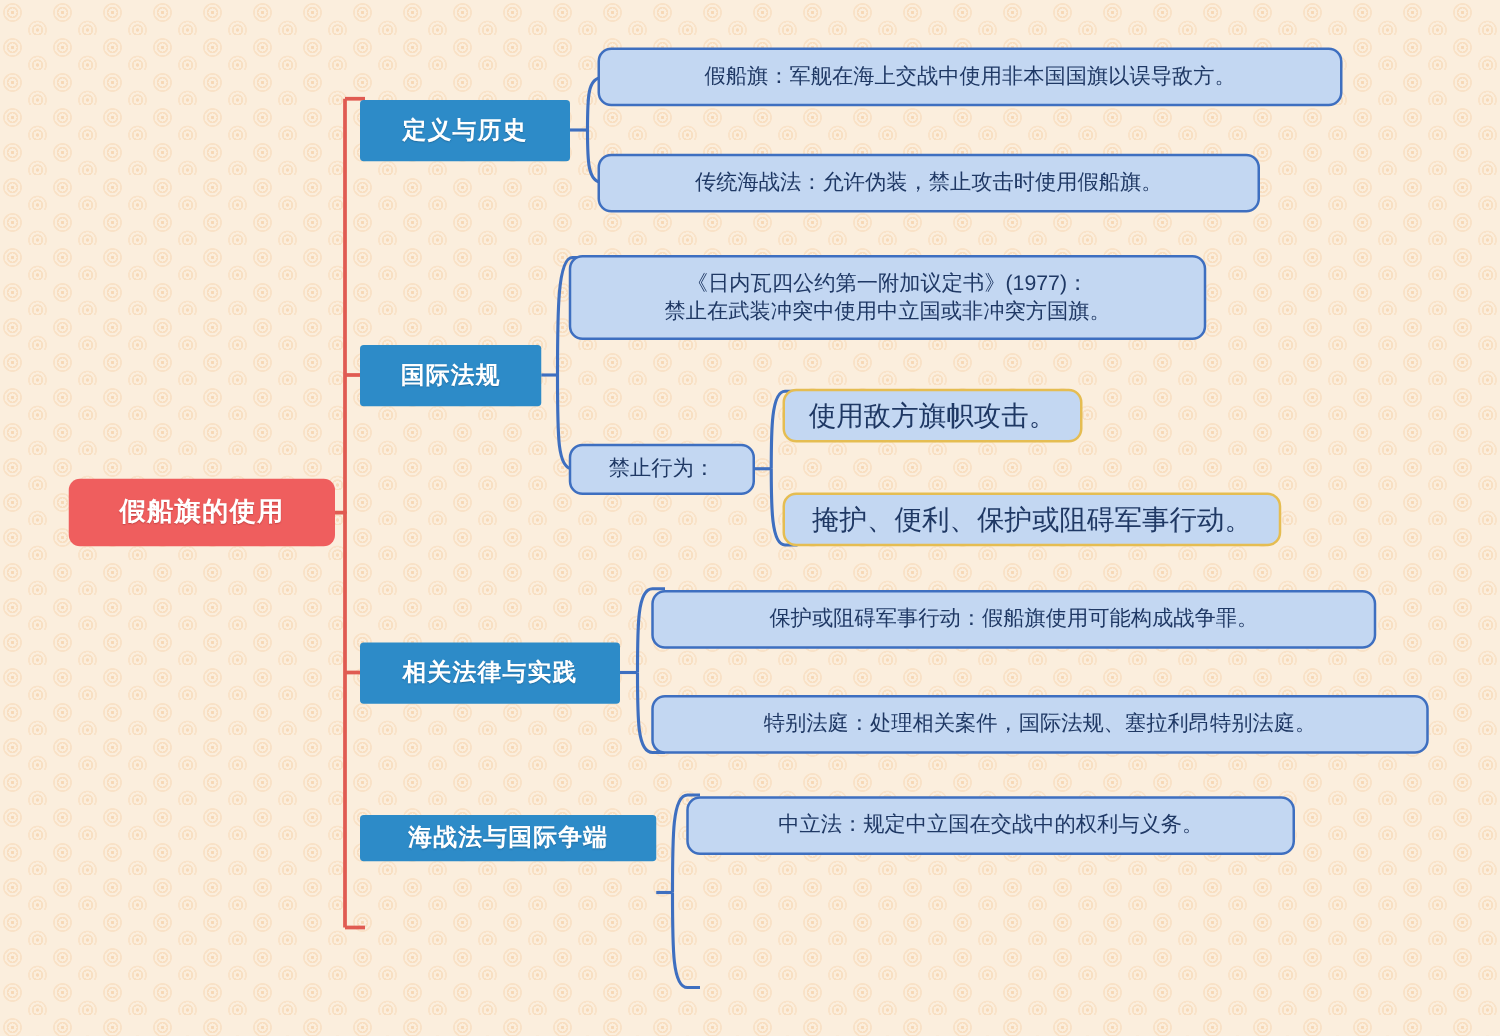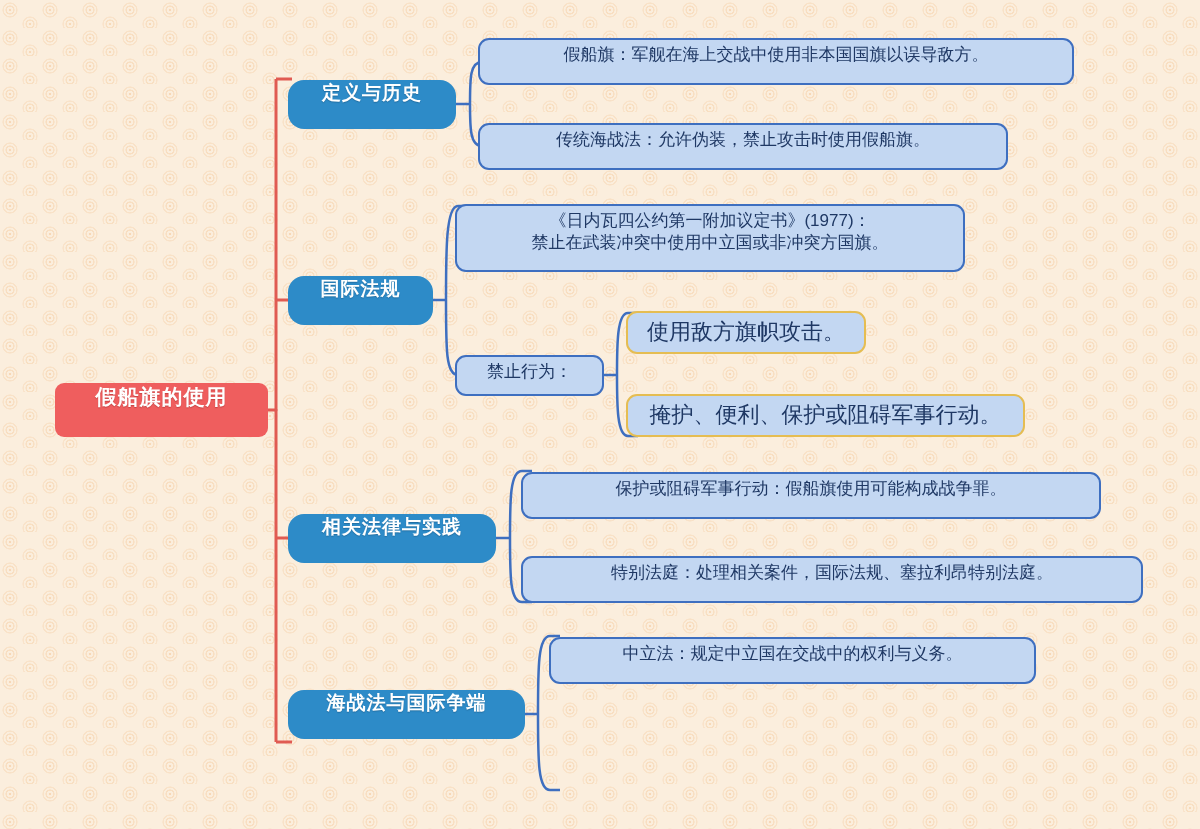--- a/index.html
+++ b/index.html
@@ -38,20 +38,21 @@
     width: 1200px;
     height: 829px;
     pointer-events: none;
   }
 
   
   .node {
     position: absolute;
     box-sizing: border-box;
     display: flex;
+    align-items: center;
     justify-content: center;
     text-align: center;
     white-space: pre-line;
     line-height: 1.32;
   }
 
   
   .node.root {
     background: #ef5e5e;
     color: #ffffff;
@@ -61,21 +62,21 @@
     letter-spacing: 1px;
     text-shadow: 0 1px 1px rgba(120,20,20,0.35);
   }
 
   
   .node.branch {
     background: #2d8bc8;
     color: #ffffff;
     font-size: 19px;
     font-weight: bold;
-    border-radius: 16px;
+    border-radius: 3px;
     letter-spacing: 1px;
     text-shadow: 0 1px 1px rgba(15,60,95,0.35);
   }
 
   
   .node.leaf {
     background: #c3d7f2;
     color: #1f3864;
     font-size: 17px;
     border: 2px solid #3e6fc0;
@@ -172,21 +173,21 @@
   </div>
 
   <div class="node leaf" style="left:521px; top:472px; width:580px; height:47px;">
     <span>保护或阻碍军事行动：假船旗使用可能构成战争罪。</span>
   </div>
 
   <div class="node leaf" style="left:521px; top:556px; width:622px; height:47px;">
     <span>特别法庭：处理相关案件，国际法规、塞拉利昂特别法庭。</span>
   </div>
 
-  <div class="node branch" style="left:288px; top:690px; width:237px; height:49px;">
+  <div class="node branch" style="left:288px; top:652px; width:237px; height:37px;">
     <span>海战法与国际争端</span>
   </div>
 
   <div class="node leaf" style="left:549px; top:637px; width:487px; height:47px;">
     <span>中立法：规定中立国在交战中的权利与义务。</span>
   </div>
 
 
 </div>
 

